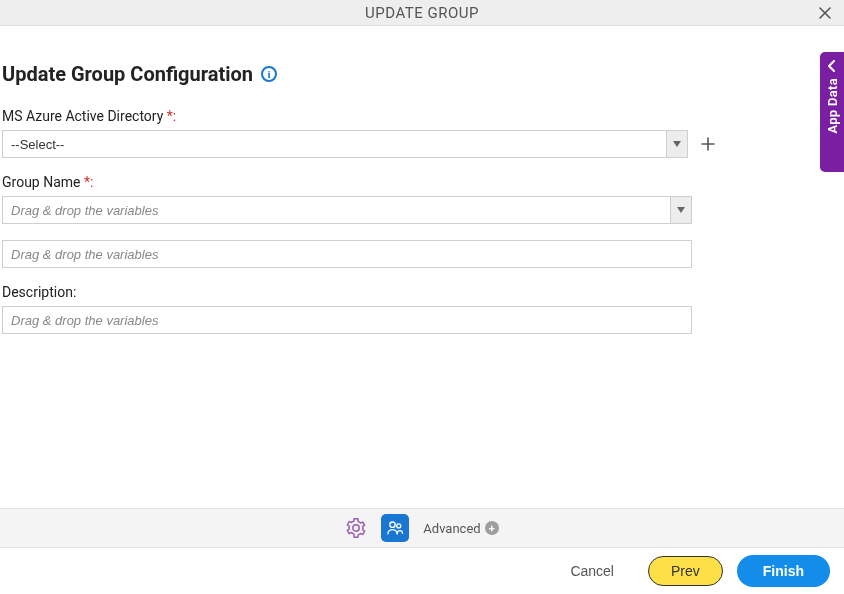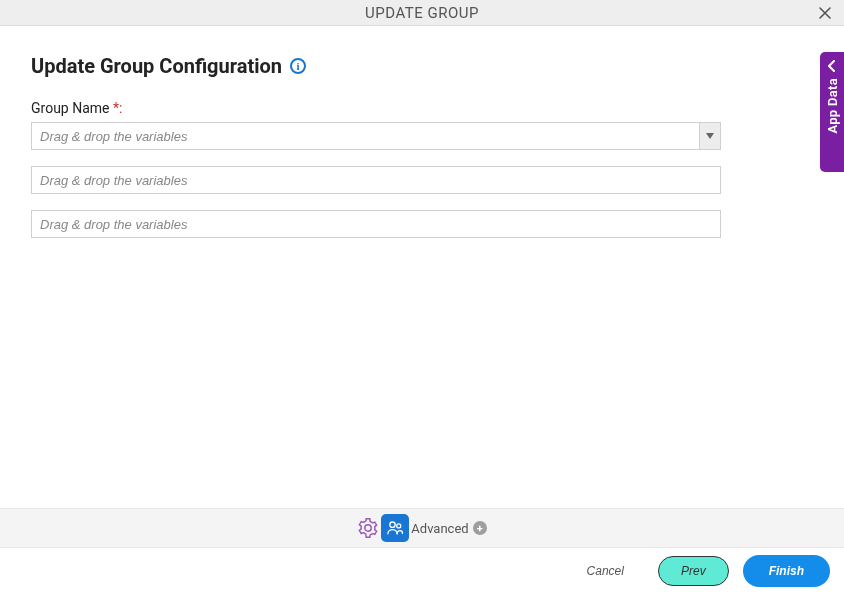--- a/index.html
+++ b/index.html
@@ -34,21 +34,22 @@
     width: 18px;
     height: 18px;
     display: flex;
     align-items: center;
     justify-content: center;
     cursor: pointer;
     color:#555;
   }
 
   .content {
-    padding: 18px 14px 0 31px;
+    padding: 18px 14px 0 2px;
+    margin-top: 8px;
   }
 
   .page-title {
     display: flex;
     align-items: center;
     gap: 8px;
     margin: 10px 0 22px 0;
   }
   .page-title h1 {
     margin: 0;
@@ -129,21 +130,21 @@
     position:absolute;
     left:0; right:0;
     bottom: 46px;
     height: 40px;
     background:#f4f4f4;
     border-top:1px solid #e5e5e5;
     border-bottom:1px solid #e5e5e5;
     display:flex;
     align-items:center;
     justify-content:center;
-    gap:2px;
+    gap:14px;
   }
   .gear-icon { color:#8e44ad; display:flex; }
   .people-icon {
     width:28px; height:28px;
     background:#1976d2;
     border-radius:5px;
     display:flex; align-items:center; justify-content:center;
   }
   .adv-label { font-size:13px; color:#555; display:flex; align-items:center; gap:4px; }
   .plus-circle {
@@ -161,31 +162,30 @@
     display:flex;
     align-items:center;
     justify-content:flex-end;
     gap:14px;
     padding: 0 14px;
   }
   .btn {
     height:30px;
     padding: 0 20px;
     border-radius: 16px;
-    font-size:12px;
+    font-size:14px;
     cursor:pointer;
     display:inline-flex;
     align-items:center;
     justify-content:center;
     border:none;
     background:none;
-    font-style:italic;
   }
   .btn-link { color:#555; }
-  .btn-outline { border:1.5px solid #333; color:#333; background:#5eead4; padding:12px 22px; }
+  .btn-outline { border:1.5px solid #333; color:#333; background:#fde047; padding:12px 22px; }
   .btn-primary { background:#148dea; color:#fff; font-weight:600; padding:16px 26px; }
 
   
   .side-tab {
     position:absolute;
     right:0;
     top:52px;
     width:24px;
     height:120px;
     background:#7b1fa2;
@@ -229,20 +229,38 @@
   <span class="vtext">App Data</span>
 </div>
 
 <div class="content">
   <div class="page-title">
     <h1>Update Group Configuration</h1>
     <span class="info-icon">i</span>
   </div>
 
   <div class="field">
+    <label class="field-label">
+      <span>MS Azure Active Directory</span><span class="req"> *:</span>
+    </label>
+    <div class="row" style="max-width:720px;">
+      <div class="select-wrap" style="flex:0 0 686px;">
+        <input type="text" readonly="" value="--Select--" style="">
+        <div class="dd-btn">
+          <svg width="8" height="6" viewBox="0 0 8 6">
+              <path d="M0 0 L8 0 L4 6 Z"></path>
+            </svg>
+        </div>
+      </div>
+      <div class="add-btn">
+        <svg width="16" height="16" viewBox="0 0 16 16">
+          <path d="M8 2 V14 M2 8 H14" stroke="#555" stroke-width="1.6" stroke-linecap="round"></path>
+        </svg>
+      </div>
+    </div>
   </div>
 
   <div class="field">
     <label class="field-label">
       <span>Group Name</span><span class="req"> *:</span>
     </label>
     <div class="row">
       <div class="select-wrap" style="flex:0 0 690px;">
         <input type="text" placeholder="Drag &amp; drop the variables" style="">
         <div class="dd-btn">
@@ -252,20 +270,21 @@
         </div>
       </div>
     </div>
   </div>
 
   <div class="field">
     <input class="input-plain" type="text" placeholder="Drag &amp; drop the variables" style="">
   </div>
 
   <div class="field">
+    <label class="field-label">Description:</label>
     <input class="input-plain" type="text" placeholder="Drag &amp; drop the variables" style="">
   </div>
 </div>
 
 <div class="bottom-toolbar">
   <span class="gear-icon">
     <svg width="22" height="22" viewBox="0 0 24 24">
       <path fill="none" stroke="#9b59b6" stroke-width="1.6" d="M12 8.5a3.5 3.5 0 1 1 0 7 3.5 3.5 0 0 1 0-7Z"></path>
       <path fill="none" stroke="#9b59b6" stroke-width="1.6" d="M19.4 13.5c.1-.5.1-1 .1-1.5s0-1-.1-1.5l2-1.6-2-3.4-2.4.9c-.8-.6-1.7-1.1-2.6-1.4L14 2h-4l-.4 2.5c-.9.3-1.8.8-2.6 1.4l-2.4-.9-2 3.4 2 1.6c-.1.5-.1 1-.1 1.5s0 1 .1 1.5l-2 1.6 2 3.4 2.4-.9c.8.6 1.7 1.1 2.6 1.4L10 22h4l.4-2.5c.9-.3 1.8-.8 2.6-1.4l2.4.9 2-3.4-2-1.6Z"></path>
     </svg>

